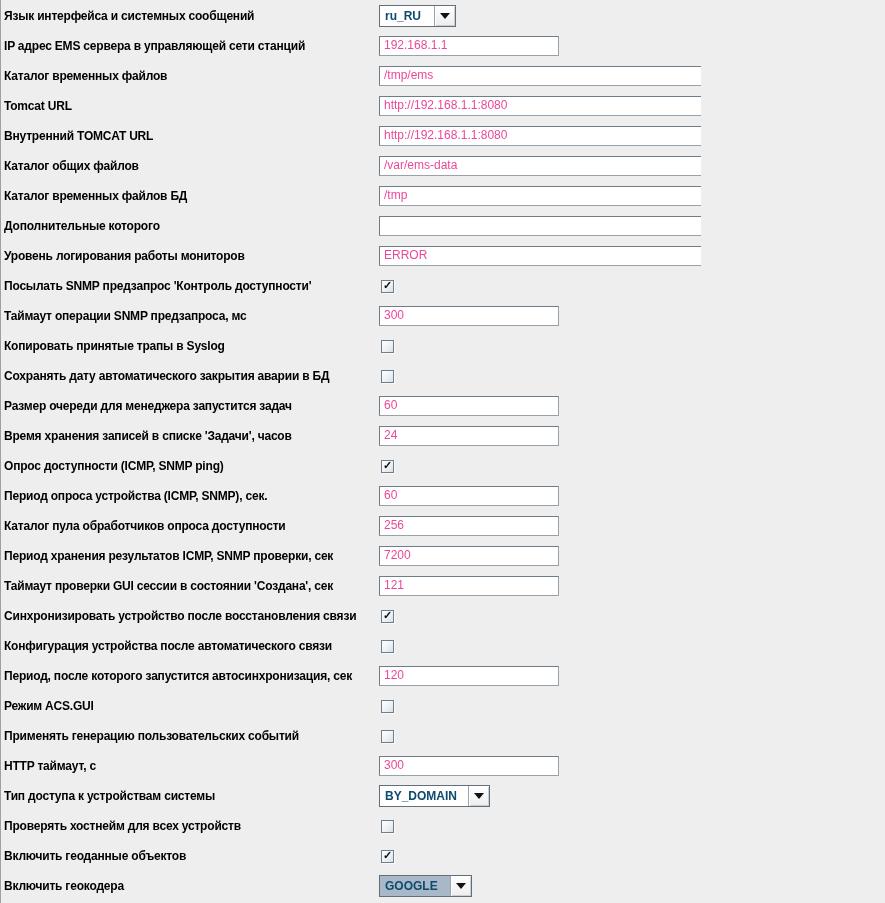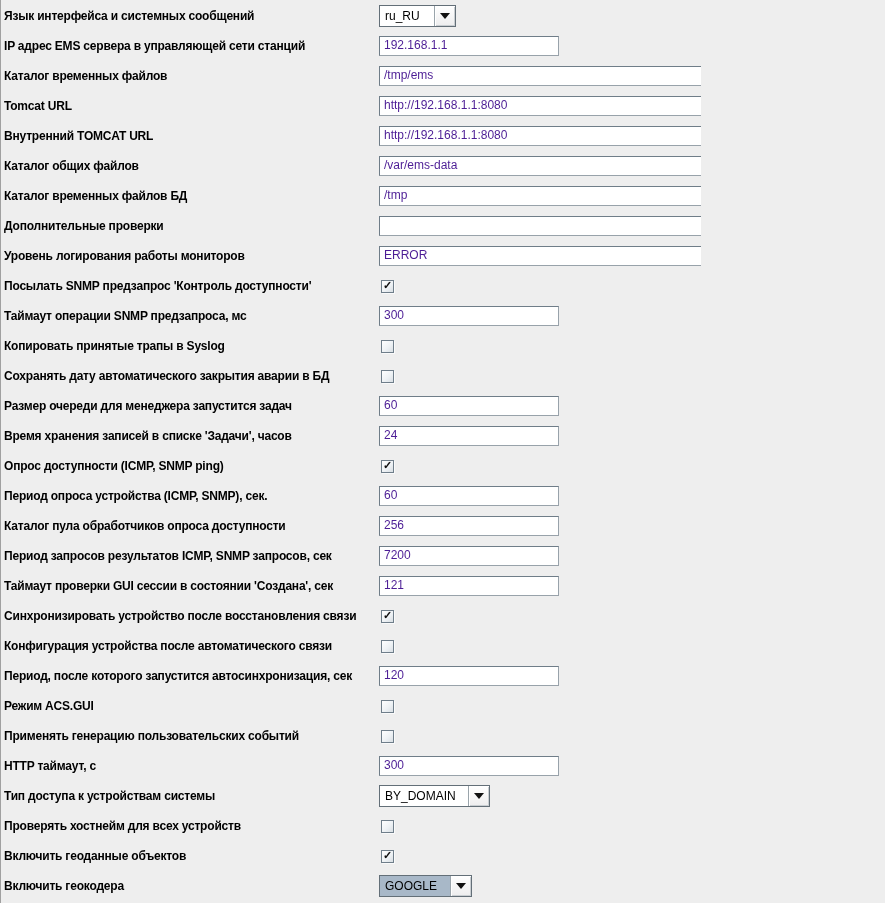--- a/index.html
+++ b/index.html
@@ -36,21 +36,21 @@
     align-items: center;
     padding-left: 3px;
   }
   
   .tf {
     height: 20px;
     box-sizing: border-box;
     border: 1px solid;
     border-color: #6f7d88 #98a2aa #98a2aa #6f7d88;
     background: #ffffff;
-    color: #4c1d95;
+    color: #ec4899;
     font-family: "Liberation Sans", sans-serif;
     font-size: 12px;
     padding: 0 4px 2px 4px;
     outline: none;
   }
   .tf.medium { width: 180px; }
   .tf.wide   { width: 445px; }
   
   .cb {
     width: 13px;
@@ -81,23 +81,24 @@
     height: 22px;
     box-sizing: border-box;
     border: 1px solid #636f78;
     background: #ffffff;
   }
   .combo-text {
     display: flex;
     align-items: center;
     padding: 0 5px;
     font-size: 12px;
-    color: #000000;
+    color: #0c4a6e;
     white-space: nowrap;
     overflow: hidden;
+    font-weight: bold;
   }
   .combo-lang  .combo-text { width: 44px; }
   .combo-access .combo-text { width: 78px; }
   .combo-geo   .combo-text { width: 60px; }
   .combo-text.selected { background: #a8b8c8; }
   .combo-btn {
     width: 20px;
     display: flex;
     align-items: center;
     justify-content: center;
@@ -166,21 +167,21 @@
   </div>
 
   <div class="row">
     <div class="lbl">Каталог временных файлов БД</div>
     <div class="ctl">
         <input class="tf wide" value="/tmp" style="">
       </div>
   </div>
 
   <div class="row">
-    <div class="lbl">Дополнительные проверки</div>
+    <div class="lbl">Дополнительные которого</div>
     <div class="ctl">
         <input class="tf wide" value="" style="">
       </div>
   </div>
 
   <div class="row">
     <div class="lbl">Уровень логирования работы мониторов</div>
     <div class="ctl">
         <input class="tf wide" value="ERROR" style="">
       </div>
@@ -247,21 +248,21 @@
   </div>
 
   <div class="row">
     <div class="lbl">Каталог пула обработчиков опроса доступности</div>
     <div class="ctl">
         <input class="tf medium" value="256" style="">
       </div>
   </div>
 
   <div class="row">
-    <div class="lbl">Период запросов результатов ICMP, SNMP запросов, сек</div>
+    <div class="lbl">Период хранения результатов ICMP, SNMP проверки, сек</div>
     <div class="ctl">
         <input class="tf medium" value="7200" style="">
       </div>
   </div>
 
   <div class="row">
     <div class="lbl">Таймаут проверки GUI сессии в состоянии 'Создана', сек</div>
     <div class="ctl">
         <input class="tf medium" value="121" style="">
       </div>

